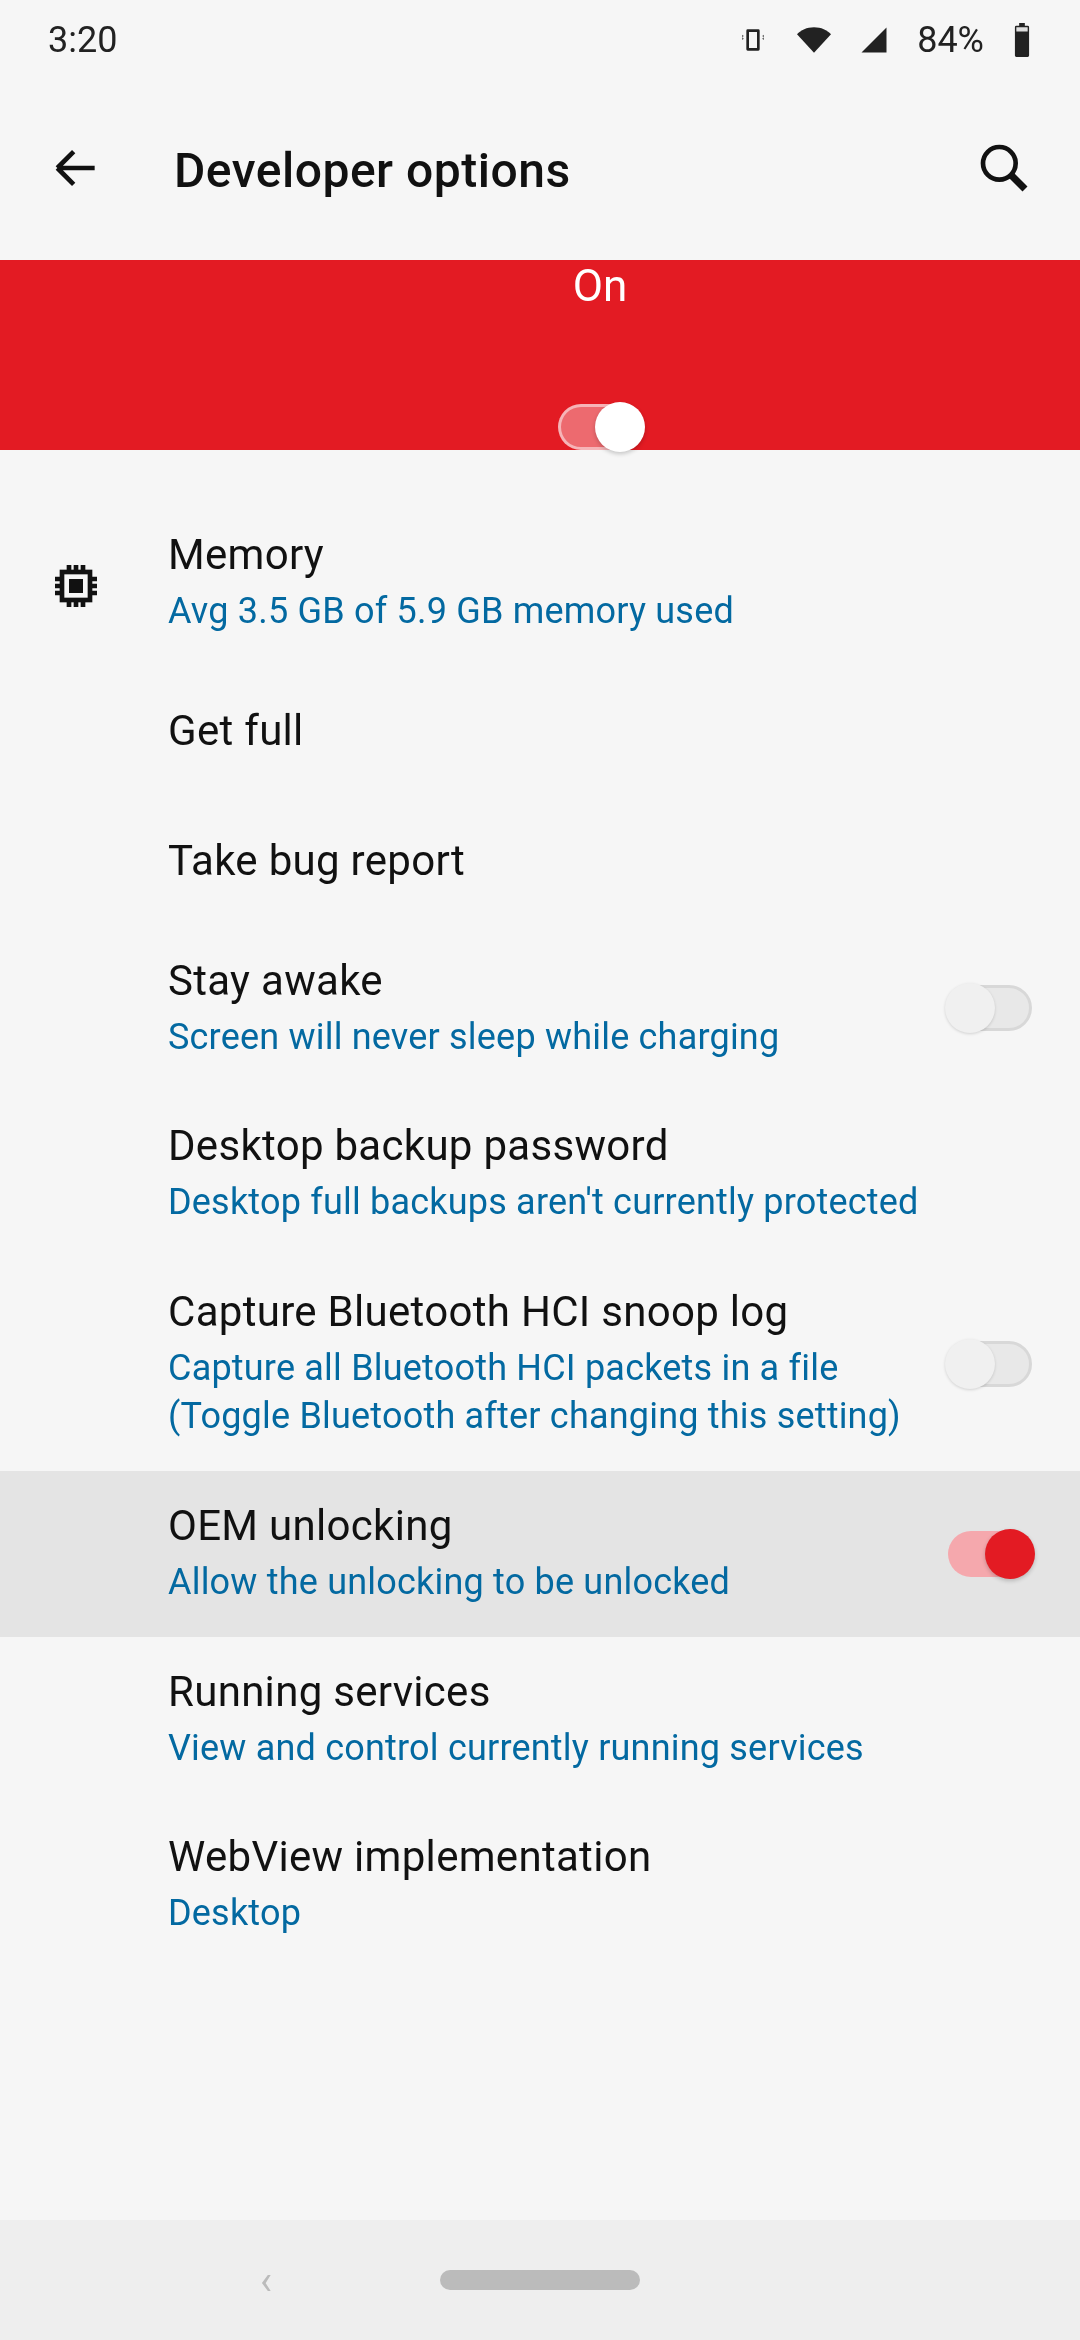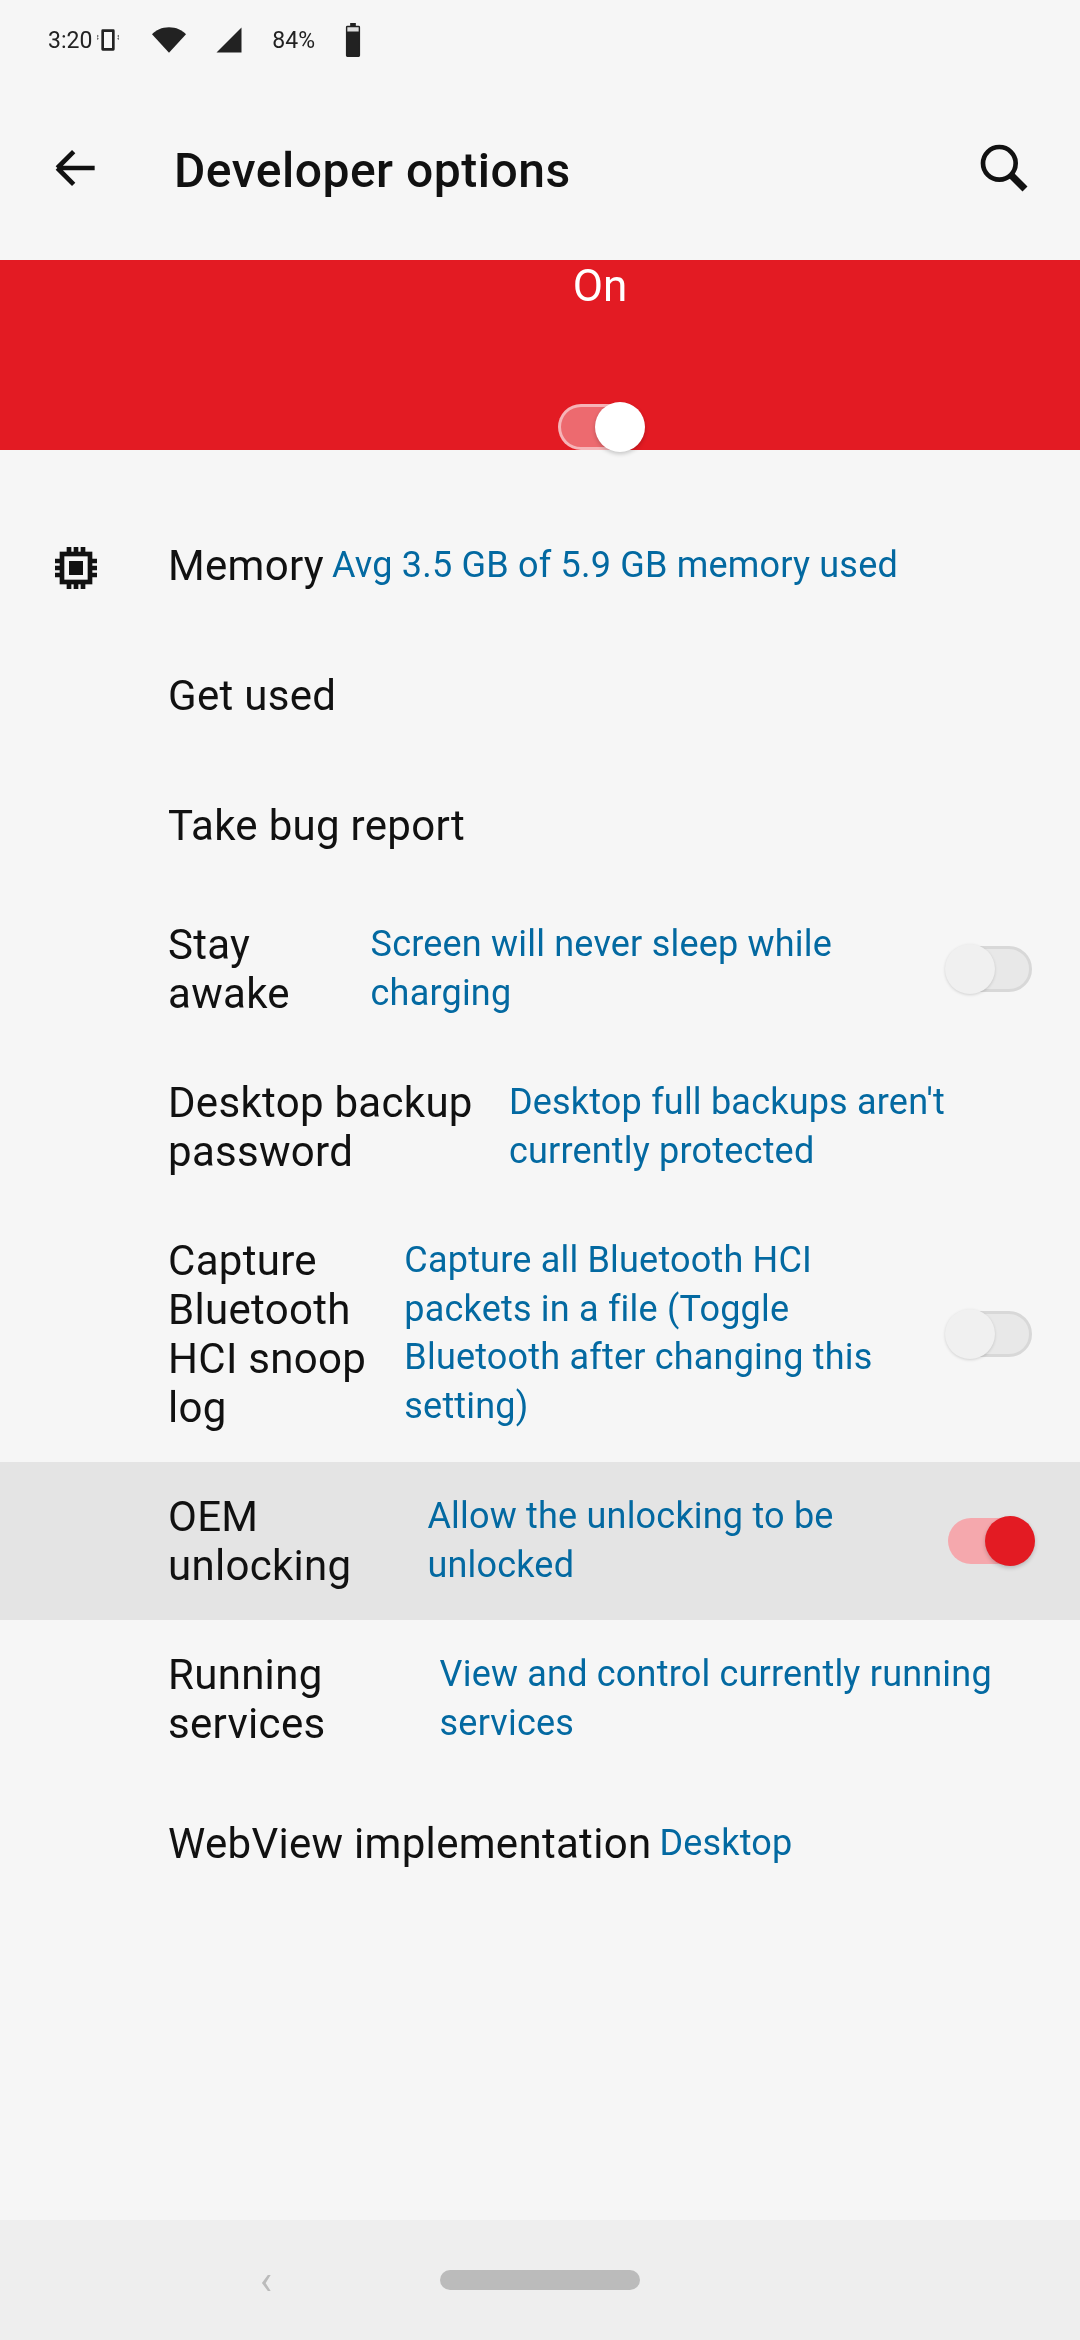--- a/index.html
+++ b/index.html
@@ -1,18 +1,18 @@
 <!DOCTYPE html>
 <html><head>
 <meta charset="utf-8">
 <style>
   * { margin: 0; padding: 0; box-sizing: border-box; }
   html, body { width: 1080px; height: 2340px; font-family: -apple-system, 'Segoe UI', Roboto, sans-serif; background: #f6f6f6; overflow: hidden; }
   
-  .status-bar { height: 80px; display: flex; align-items: center; justify-content: flex-start; padding: 0 48px; font-size: 23px; color: #222; }
+  .status-bar { height: 80px; display: flex; align-items: center; justify-content: space-between; padding: 0 48px; font-size: 36px; color: #222; }
   .status-right { display: flex; align-items: center; gap: 28px; }
   .status-icon { display: inline-flex; align-items: center; }
   
   .header { height: 180px; display: flex; align-items: center; padding: 0 48px; gap: 70px; }
   .header-title { font-size: 48px; font-weight: 500; color: #111; flex: 1; letter-spacing: 0.5px; }
   
   .master-toggle { background: #e31b23; height: 190px; display: flex; align-items: center; padding: 0 48px 0 168px; flex-direction: column; }
   .master-label { font-size: 44px; color: #fff; flex: 1; }
   
   .toggle { width: 84px; height: 46px; border-radius: 23px; position: relative; flex-shrink: 0; }
@@ -22,21 +22,21 @@
   .toggle.on-accent .toggle-track { width: 84px; height: 46px; border-radius: 23px; background: #f5a8ad; }
   .toggle.on-accent .toggle-knob { right: -3px; background: #e31b23; box-shadow: 0 2px 4px rgba(0,0,0,0.2); }
   .toggle.off .toggle-track { width: 84px; height: 46px; border-radius: 23px; background: #e8e8e8; border: 3px solid #d8d8d8; }
   .toggle.off .toggle-knob { left: -3px; background: #f0f0f0; box-shadow: 0 1px 3px rgba(0,0,0,0.15); }
   
   .list { padding-top: 50px; }
   .row { display: flex; align-items: center; padding: 30px 48px 30px 48px; min-height: 130px; }
   .row.highlighted { background: #e4e4e4; }
   .row-icon { width: 120px; flex-shrink: 0; display: flex; align-items: flex-start; justify-content: flex-start; padding-top: 6px; }
   .row-indent { width: 120px; flex-shrink: 0; }
-  .row-content { flex: 1; display: flex; flex-direction: row; gap: 8px; padding-right: 24px; }
+  .row-content { flex: 1; display: flex; flex-direction: column; gap: 8px; padding-right: 24px; }
   .row-title { font-size: 42px; color: #111; letter-spacing: 0.3px; }
   .row-sub { font-size: 36px; color: #0369a1; line-height: 1.35; letter-spacing: 0.2px; }
   .row-control { flex-shrink: 0; }
   
   .nav-bar { position: absolute; bottom: 0; left: 0; right: 0; height: 120px; background: #eeeeee; display: flex; align-items: center; justify-content: center; }
   .nav-pill { width: 200px; height: 20px; background: #bbb; border-radius: 10px; }
   .nav-back { position: absolute; left: 260px; color: #bbb; font-size: 40px; }
 </style>
 </head>
 <body>
@@ -105,21 +105,21 @@
     </div>
     <div class="row-content">
       <span class="row-title">Memory</span>
       <span class="row-sub">Avg 3.5 GB of 5.9 GB memory used</span>
     </div>
   </div>
 
   <div class="row">
     <div class="row-indent"></div>
     <div class="row-content">
-      <span class="row-title">Get used</span>
+      <span class="row-title">Get full</span>
     </div>
   </div>
 
   <div class="row">
     <div class="row-indent"></div>
     <div class="row-content">
       <span class="row-title">Take bug report</span>
     </div>
   </div>
 

